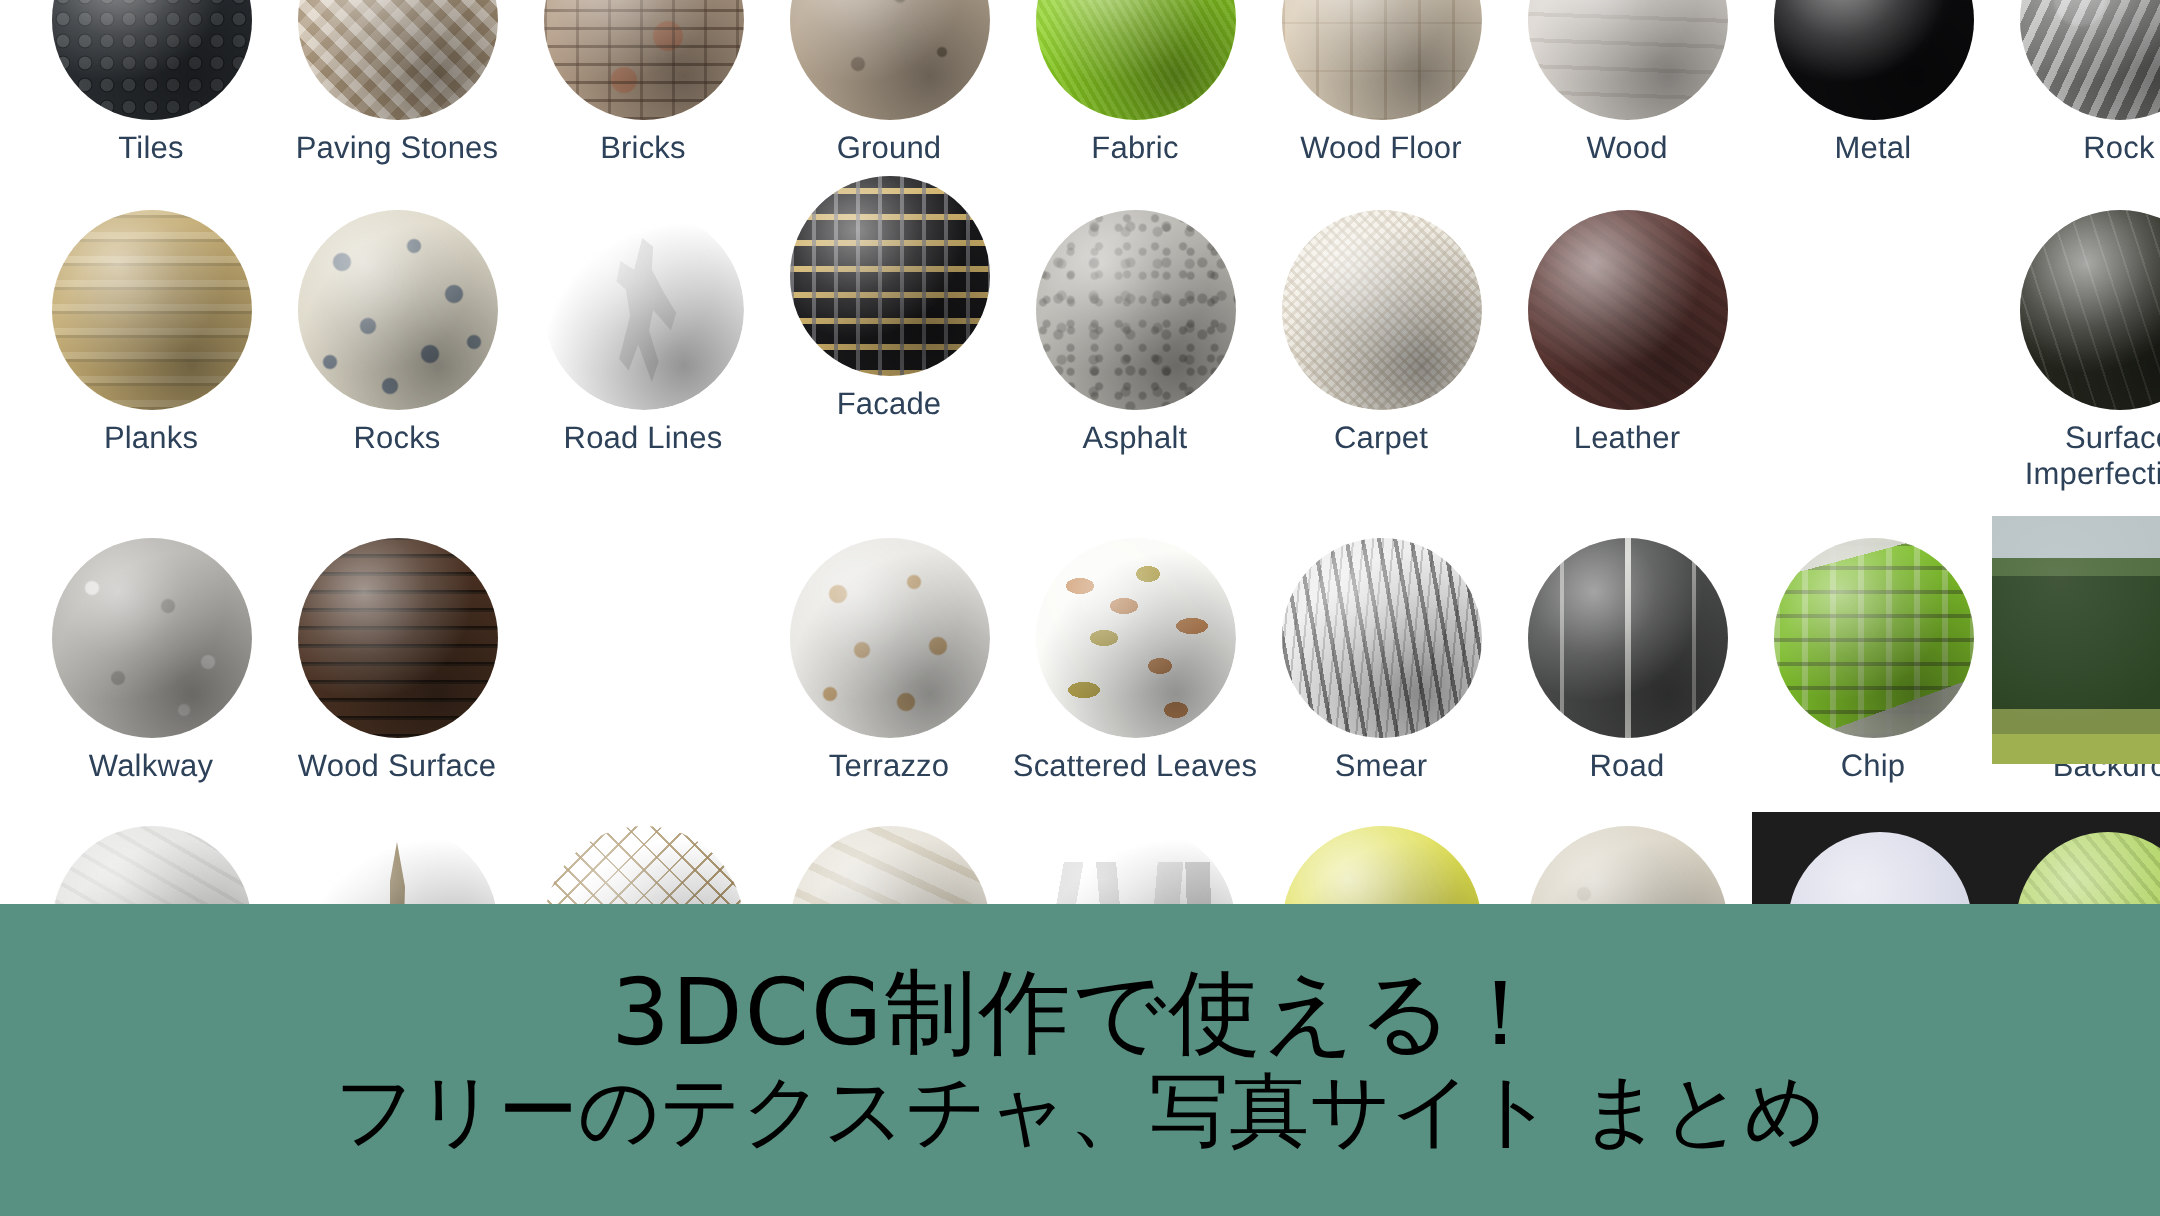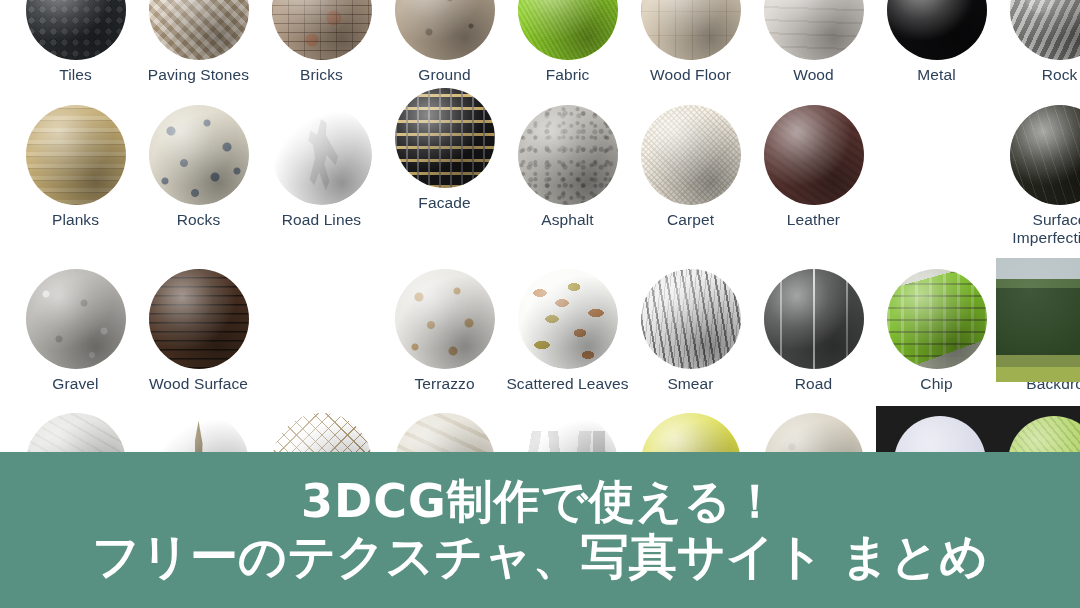--- a/index.html
+++ b/index.html
@@ -311,29 +311,29 @@
 
   
   #banner{
     position:absolute;left:0;top:452px;width:1080px;height:156px;
     background:#589181;
     display:flex;flex-direction:column;
     align-items:center;justify-content:center;
     gap:2px;
   }
   .banner-line{
-    color:#ffffff;
-    font-weight:700;
+    color:#000000;
+    font-weight:400;
     line-height:1.12;
     white-space:nowrap;
     text-align:left;
     font-family:"DejaVu Sans","Liberation Sans",sans-serif;
   }
   #banner-line-1{font-size:46px;letter-spacing:1px;}
-  #banner-line-2{font-size:48px;letter-spacing:0px;}
+  #banner-line-2{font-size:40px;letter-spacing:0px;}
 </style>
 </head>
 <body>
 
 <div id="grid">
     <div class="cell" style="left: 14px; top: -40px;">
       <div class="thumb t-tiles"></div>
       <div class="label">Tiles</div>
     </div>
     <div class="cell" style="left: 137px; top: -40px;">
@@ -395,21 +395,21 @@
     <div class="cell" style="left: 752px; top: 105px;">
       <div class="thumb t-leather"></div>
       <div class="label">Leather</div>
     </div>
     <div class="cell" style="left: 998px; top: 105px;">
       <div class="thumb t-surfimp"></div>
       <div class="label wrap">Surface Imperfections</div>
     </div>
     <div class="cell" style="left: 14px; top: 269px;">
       <div class="thumb t-gravel"></div>
-      <div class="label">Gravel</div>
+      <div class="label">Walkway</div>
     </div>
     <div class="cell" style="left: 137px; top: 269px;">
       <div class="thumb t-woodsiding"></div>
       <div class="label">Wood Surface</div>
     </div>
     <div class="cell" style="left: 383px; top: 269px;">
       <div class="thumb t-terrazzo"></div>
       <div class="label">Terrazzo</div>
     </div>
     <div class="cell" style="left: 506px; top: 269px;">

